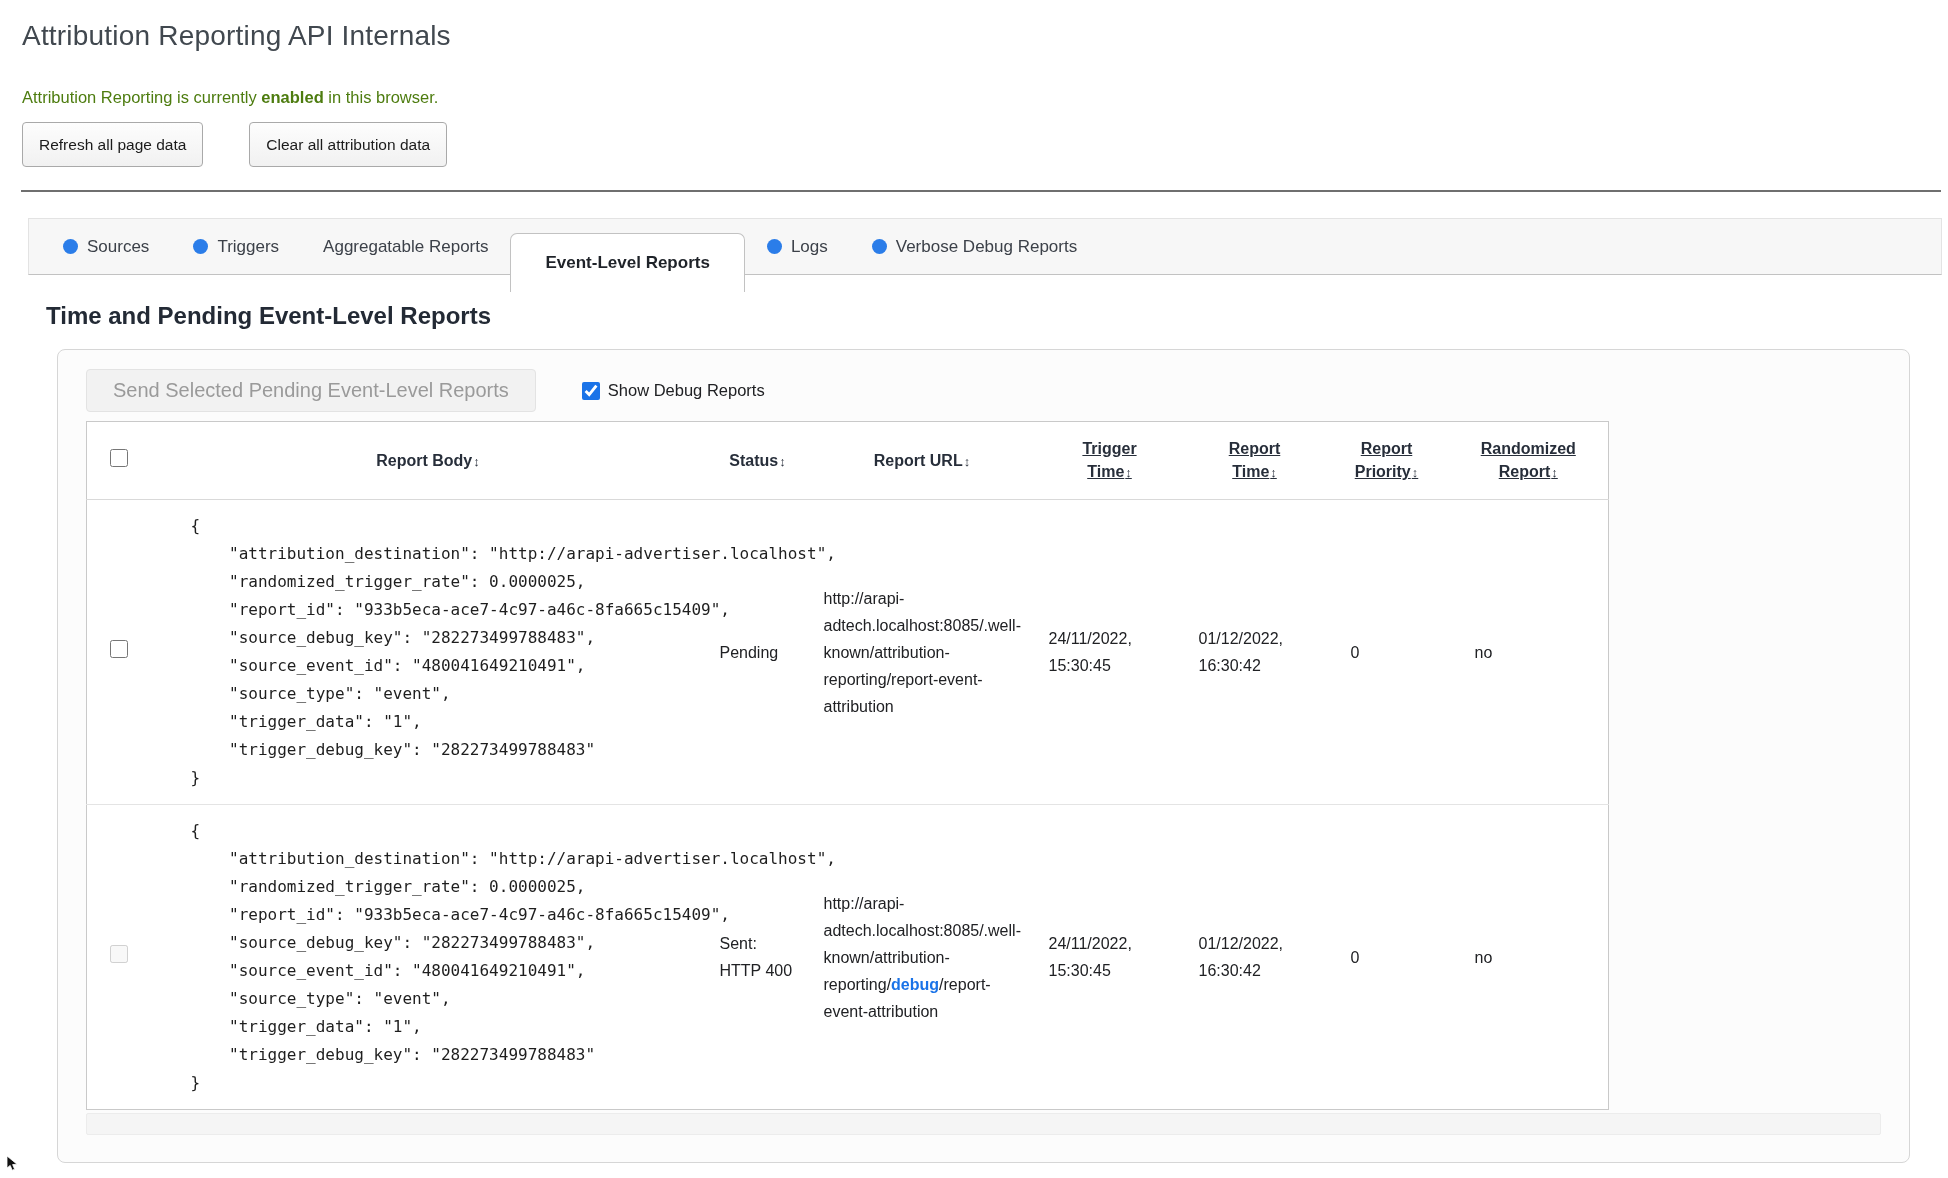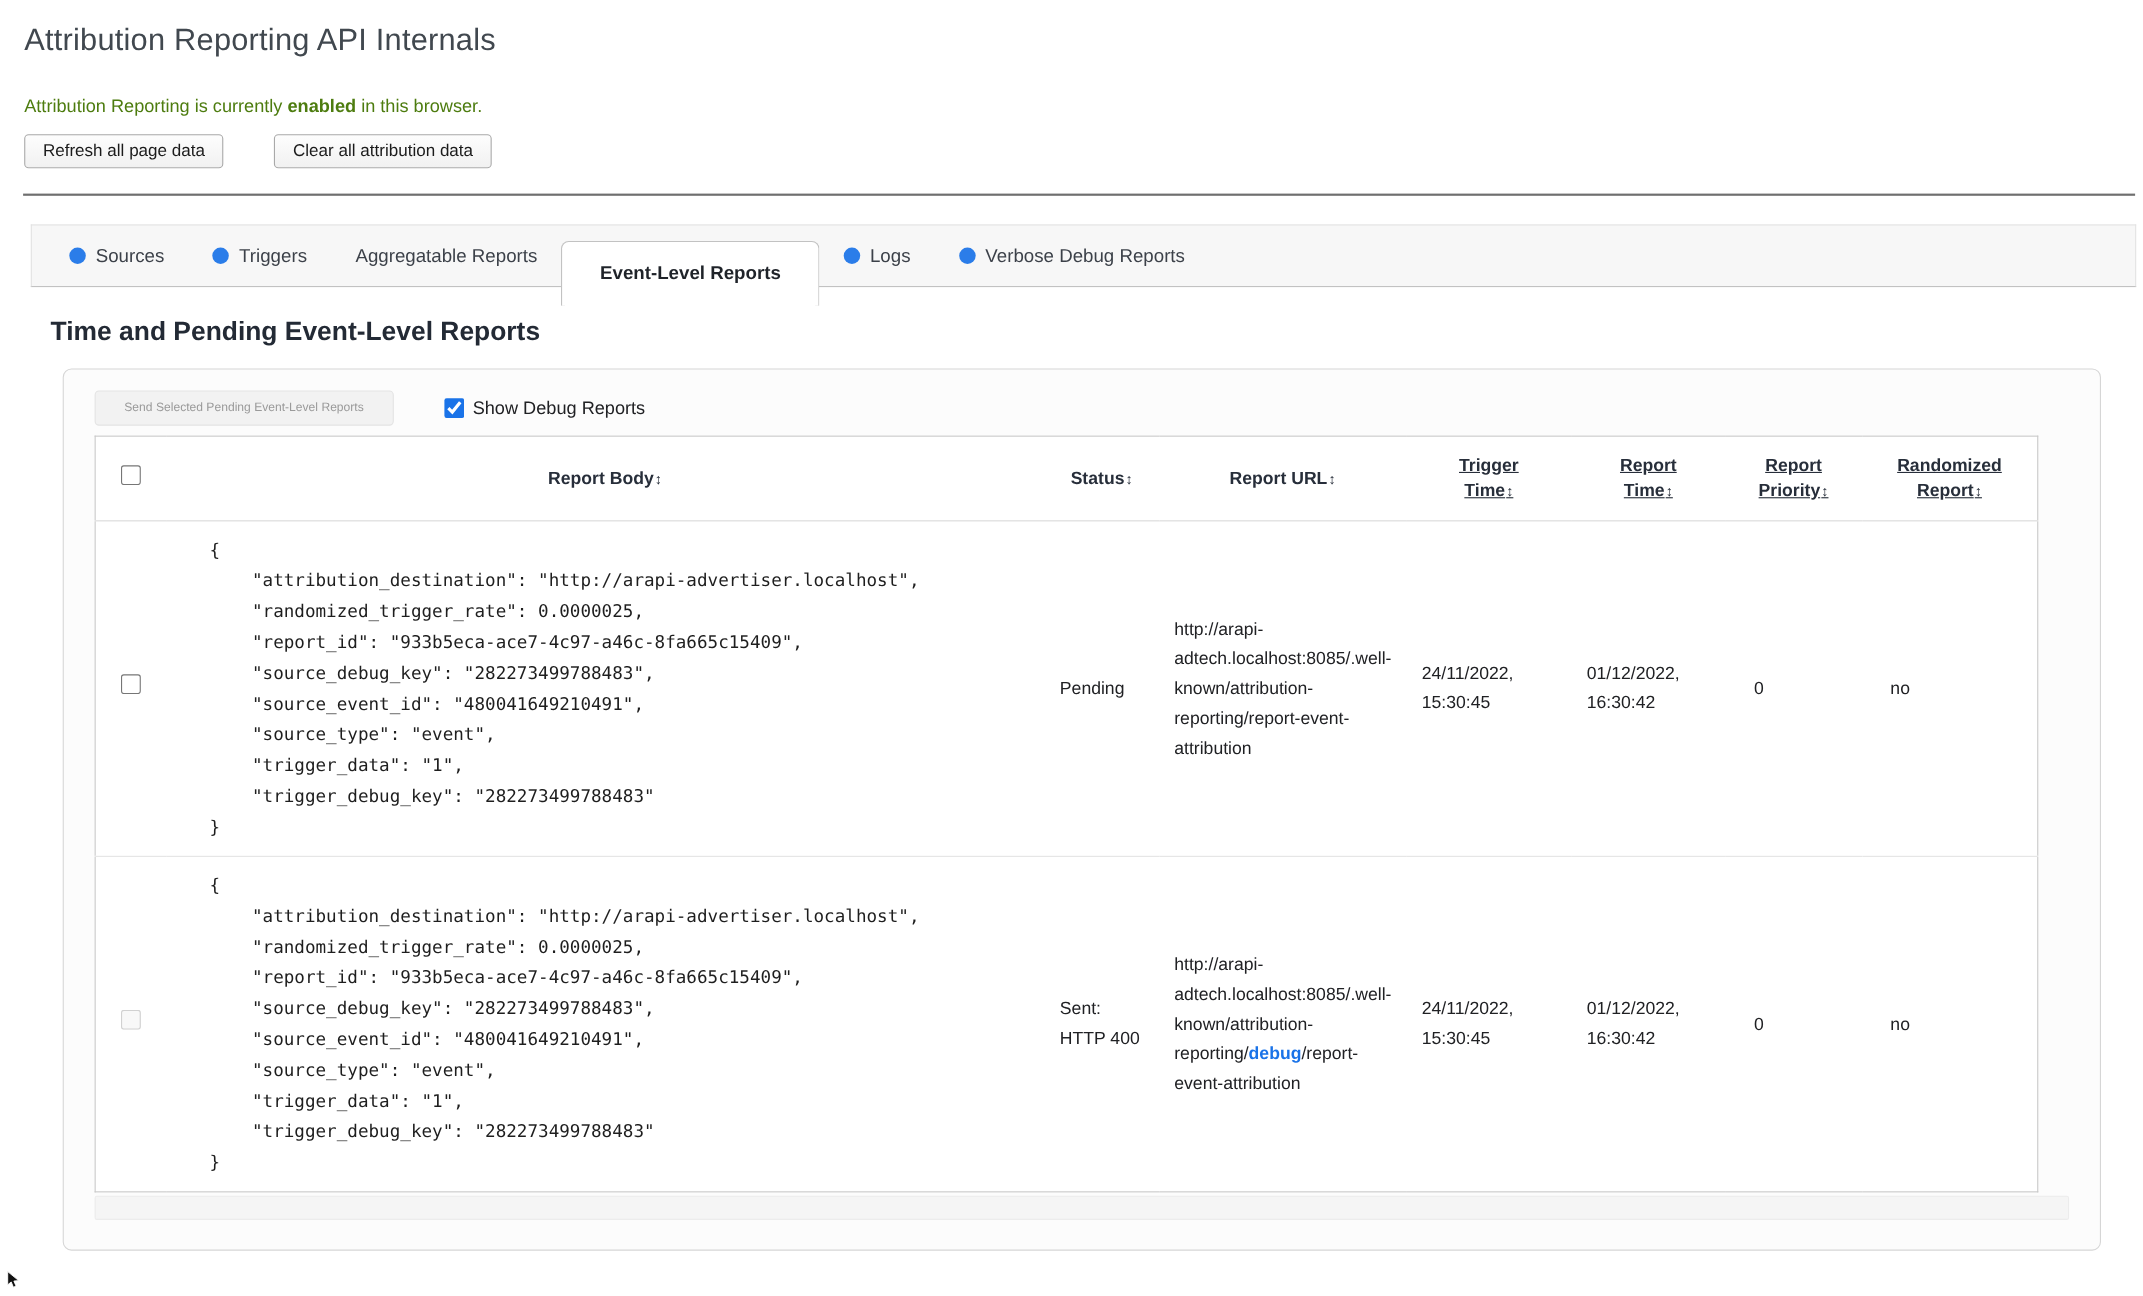--- a/index.html
+++ b/index.html
@@ -26,21 +26,21 @@
   .status-line b { font-weight: 700; }
   .toolbar { margin-top: 15px; display: flex; gap: 46px; }
   .toolbar button {
     font-family: "Liberation Sans", sans-serif;
     font-size: 15.5px;
     color: #1b1b1b;
     background: linear-gradient(#fdfdfd, #f1f1f1);
     border: 1px solid #a9a9a9;
     border-radius: 4px;
     padding: 5px 16px;
-    height: 31px;
+    height: 45px;
     cursor: pointer;
   }
   hr.page-divider {
     border: none;
     border-top: 2px solid #6f6f6f;
     margin: 23px 7px 0 21px;
   }
 
   
   .tabstrip {
@@ -95,40 +95,40 @@
   .panel {
     margin: 0 38px 0 57px;
     background: #fcfcfc;
     border: 1px solid #d6d6d6;
     border-radius: 8px;
     padding: 19px 28px 27px 28px;
   }
   .panel-controls { display: flex; align-items: center; gap: 46px; }
   .send-btn {
     font-family: "Liberation Sans", sans-serif;
-    font-size: 11px;
+    font-size: 20px;
     color: #9a9a9a;
     background: #f2f2f2;
     border: 1px solid #e3e3e3;
     border-radius: 4px;
     padding: 9px 26px;
   }
   .debug-toggle { display: flex; align-items: center; gap: 8px; font-size: 16.5px; cursor: pointer; }
   input[type="checkbox"] {
     width: 18px; height: 18px;
     accent-color: #1a73e8;
     margin: 0;
   }
 
   
   table.reports {
     margin-top: 9px;
     border-collapse: collapse;
     table-layout: fixed;
-    width: 1767px;
+    width: 1523px;
     background: #ffffff;
     border: 1px solid #c9c9c9;
     font-size: 16px;
   }
   col.c-check   { width: 64px; }
   col.c-status  { width: 104px; }
   col.c-url     { width: 225px; }
   col.c-trigger { width: 150px; }
   col.c-rtime   { width: 140px; }
   col.c-prio    { width: 124px; }

